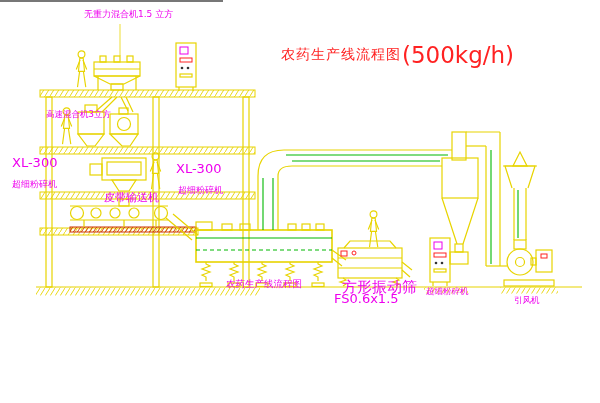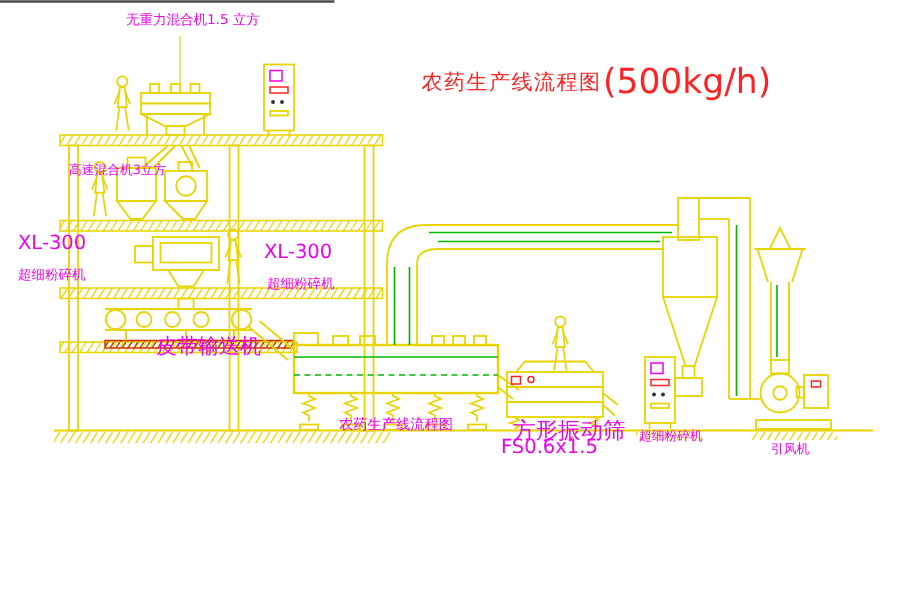--- a/index.html
+++ b/index.html
@@ -222,21 +222,21 @@
   <div class="lbl" style="left:84px;top:10px;font-size:9px">无重力混合机1.5 立方</div>
 
   <div class="lbl" style="left:46px;top:110px;font-size:8.5px">高速混合机3立方</div>
 
   <div class="lbl" style="left:12px;top:156px;font-size:13px">XL-300</div>
   <div class="lbl" style="left:12px;top:180px;font-size:9px">超细粉碎机</div>
 
   <div class="lbl" style="left:176px;top:162px;font-size:13px">XL-300</div>
   <div class="lbl" style="left:178px;top:186px;font-size:9px">超细粉碎机</div>
 
-  <div class="lbl" style="left:104px;top:224px;font-size:14px">皮带输送机</div>
+  <div class="lbl" style="left:104px;top:192px;font-size:11px">皮带输送机</div>
 
   <div class="lbl" style="left:226px;top:279px;font-size:9.5px">农药生产线流程图</div>
 
   <div class="lbl" style="left:342px;top:279px;font-size:15px">方形振动筛</div>
   <div class="lbl" style="left:334px;top:292px;font-size:13px">FS0.6x1.5</div>
 
   <div class="lbl" style="left:426px;top:287px;font-size:8.5px">超细粉碎机</div>
 
   <div class="lbl" style="left:514px;top:296px;font-size:8.5px">引风机</div>
 

